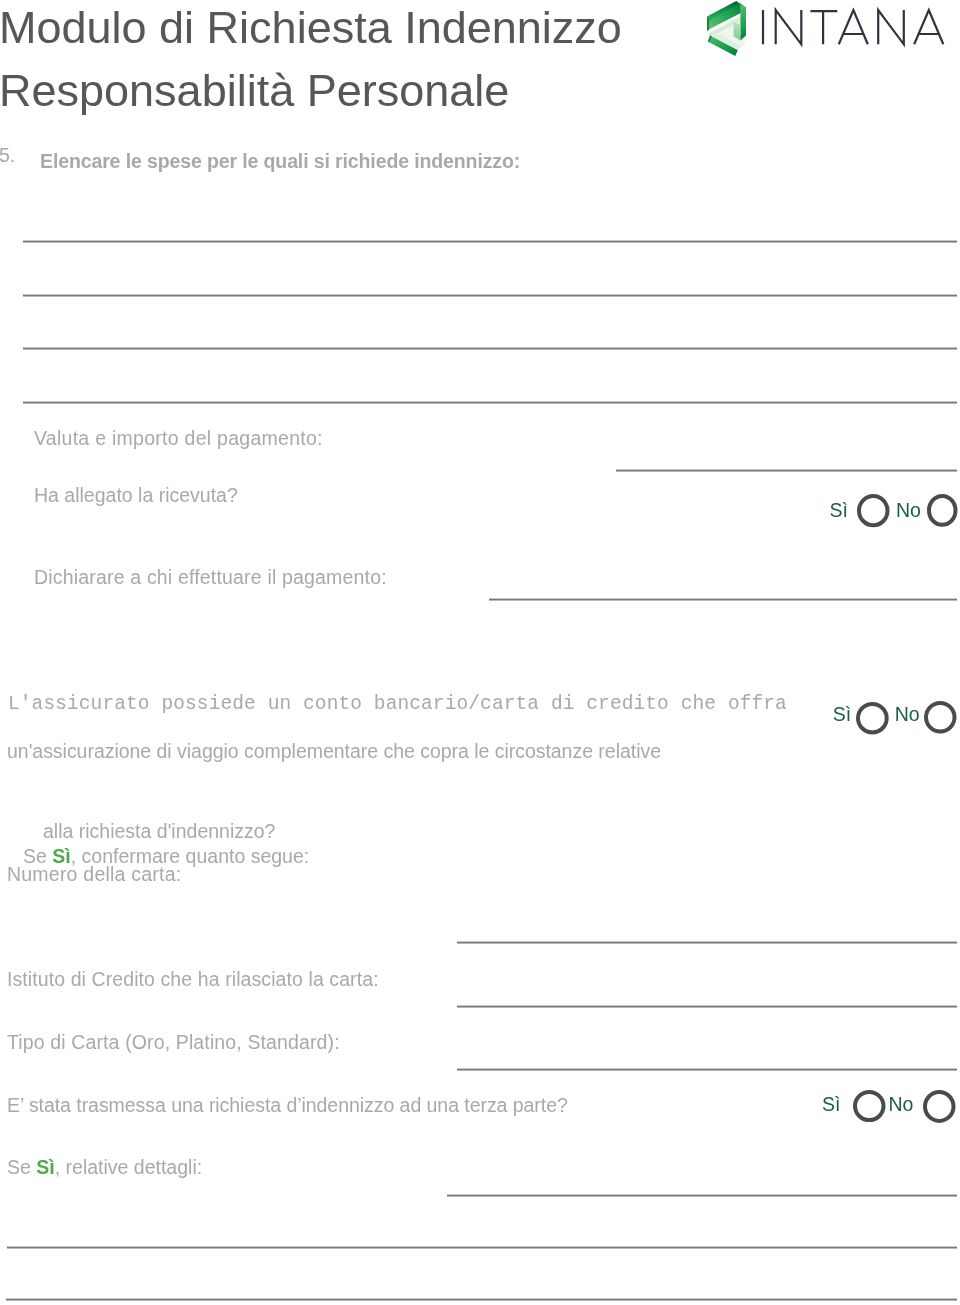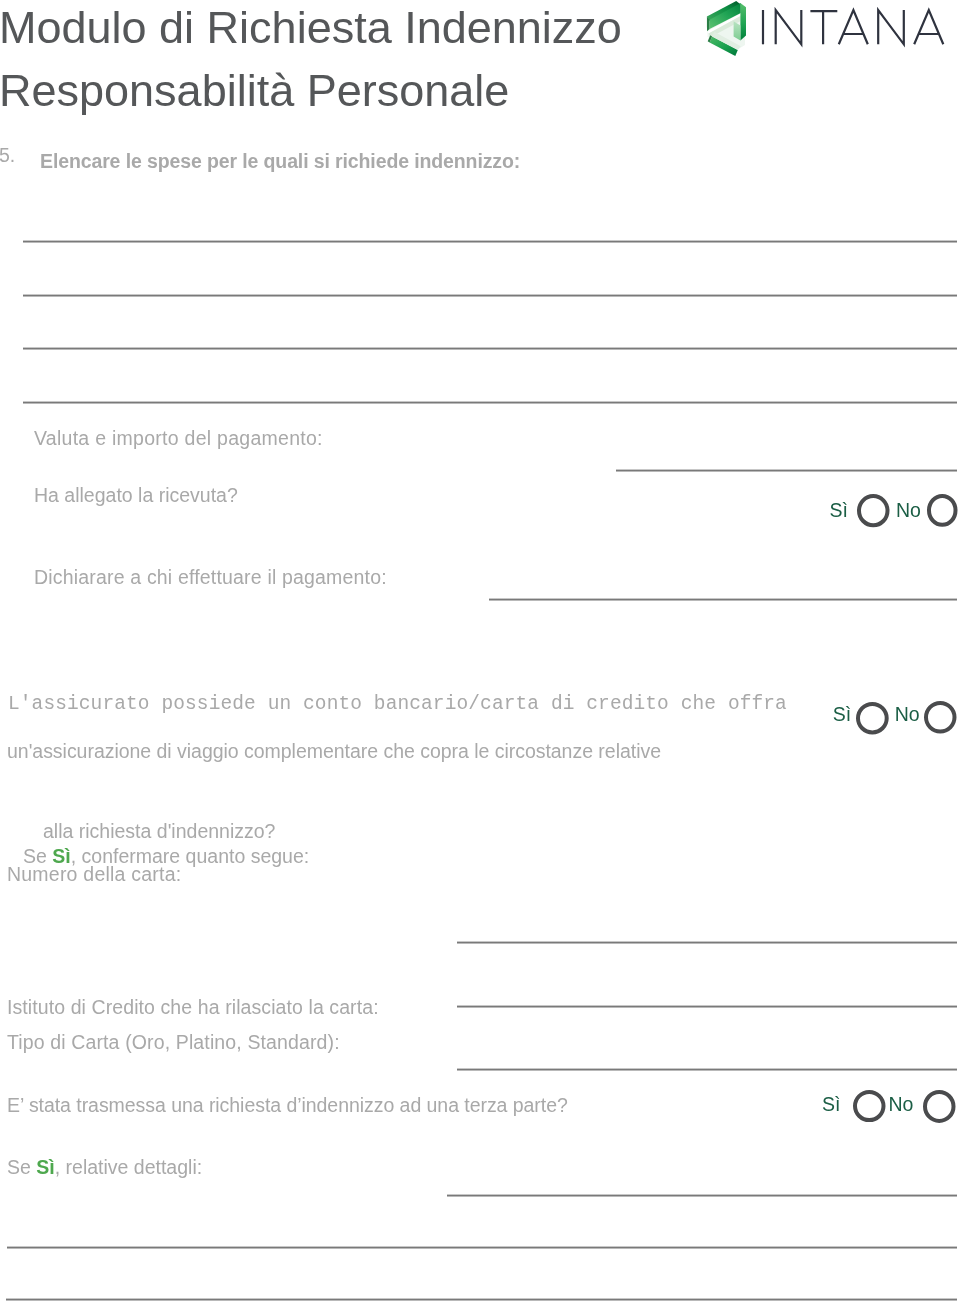--- a/index.html
+++ b/index.html
@@ -121,21 +121,21 @@
   </svg>
 
 <div class="abs lbl" style="left:7px;top:847.2px;margin-left:16px;">
   <span>Se </span><span class="grn">Sì</span><span>, confermare quanto segue:</span>
 </div>
 
 <div class="abs lbl" style="left:7px;top:865px;letter-spacing:0.22px;">Numero della carta:</div>
 <div class="rule" style="left:457px;top:942px;width:500px;">
     <span class="fieldval"></span>
   </div>
-<div class="abs lbl" style="left:7px;top:969.5px;letter-spacing:0.09px;margin-top:28px;">Istituto di Credito che ha rilasciato la carta:</div>
+<div class="abs lbl" style="left:7px;top:969.5px;letter-spacing:0.09px;">Istituto di Credito che ha rilasciato la carta:</div>
 <div class="rule" style="left:457px;top:1006px;width:500px;">
     <span class="fieldval"></span>
   </div>
 <div class="abs lbl" style="left:7px;top:1033.4px;letter-spacing:0.13px;">Tipo di Carta (Oro, Platino, Standard):</div>
 <div class="rule" style="left:457px;top:1069px;width:500px;">
     <span class="fieldval"></span>
   </div>
 
 <div class="abs lbl" style="left:7px;top:1095.6px;letter-spacing:-0.05px;">E’ stata trasmessa una richiesta d’indennizzo ad una terza parte?</div>
 <div class="abs rlbl" style="left:821.9px;top:1095.1px;">Sì</div>

